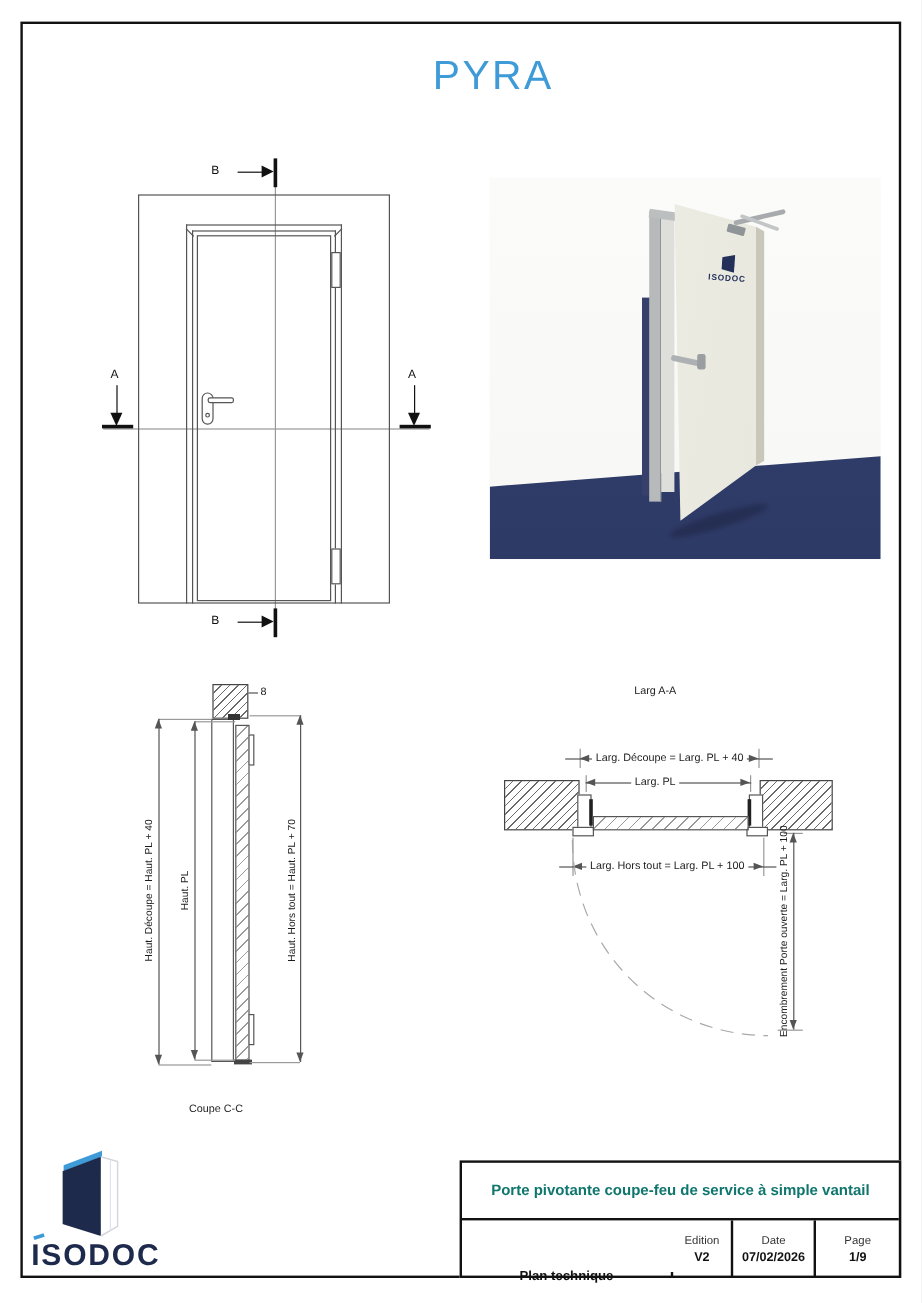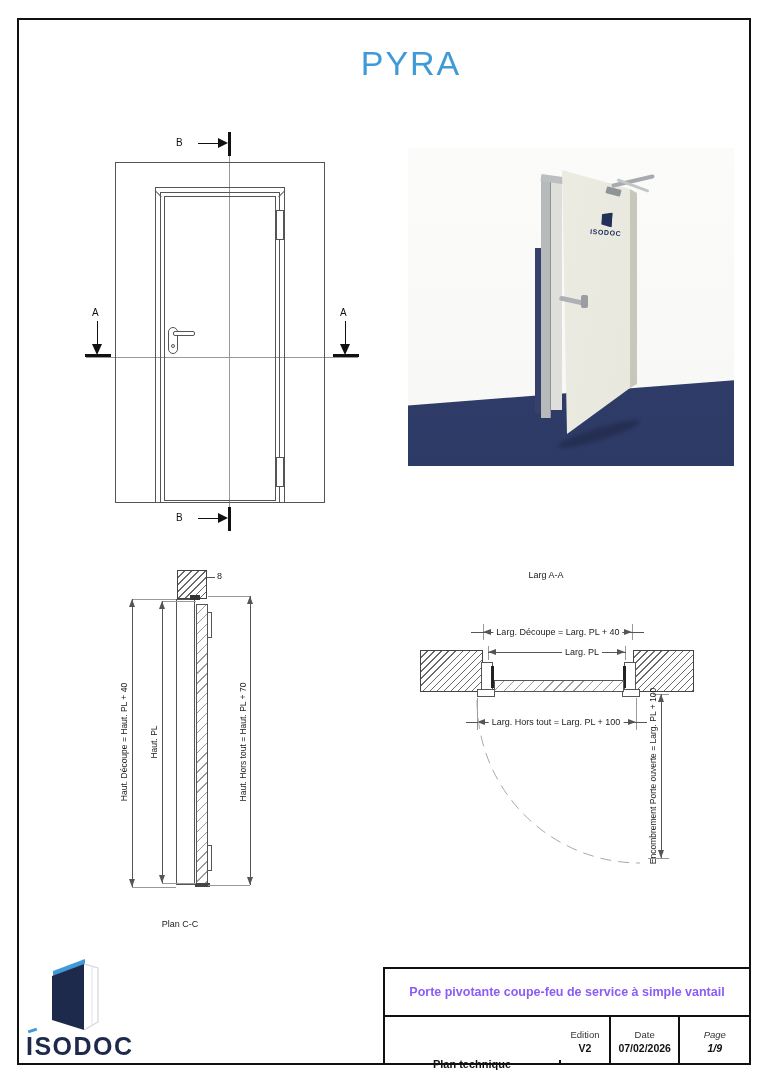--- a/index.html
+++ b/index.html
@@ -22,21 +22,21 @@
   
   #main-title{position:absolute;left:0;top:44px;width:100%;text-align:center;
     font-size:34px;letter-spacing:2px;font-weight:400;padding-left:27px;}
   
   #render{position:absolute;left:408px;top:148px;width:326px;height:318px;overflow:hidden;
     background:linear-gradient(180deg,#fbfbfa 0%,#f7f7f5 100%);}
   
   #tblock{position:absolute;left:383px;top:967px;width:368px;height:98px;border:2px solid #111;
     box-sizing:border-box;background:#fff;}
   #tblock .row1{height:46px;border-bottom:2px solid #111;display:flex;align-items:center;
-    justify-content:center;font-size:12.5px;font-weight:700;color:#8b5cf6;}
+    justify-content:center;font-size:12.5px;font-weight:700;color:#0f766e;}
   #tblock .row2{display:flex;height:48px;}
   #tblock .cell{border-right:2px solid #111;display:flex;flex-direction:column;
     align-items:center;justify-content:center;box-sizing:border-box;}
   #tblock .cell:last-child{border-right:none;}
   #tblock .cl{font-size:9.5px;color:#333;}
   #tblock .cv{font-size:10.5px;font-weight:700;color:#111;margin-top:2px;}
   
   #logo-text{position:absolute;left:26px;top:1032px;font-size:25px;font-weight:800;
     color:#1e2a4c;letter-spacing:1.5px;}
 </style>
@@ -164,21 +164,21 @@
     <div class="ln" style="left:162px;top:601px;width:1px;height:282px;"></div>
     <div class="tri" style="left:159px;top:601px;border-bottom:8px solid #555;border-left:3.5px solid transparent;border-right:3.5px solid transparent;"></div>
     <div class="tri" style="left:159px;top:875px;border-top:8px solid #555;border-left:3.5px solid transparent;border-right:3.5px solid transparent;"></div>
     <div class="lbl vdim" style="left:154px;top:742px;">Haut. PL</div>
 
     <div class="ln" style="left:250px;top:596px;width:1px;height:289px;"></div>
     <div class="tri" style="left:247px;top:596px;border-bottom:8px solid #555;border-left:3.5px solid transparent;border-right:3.5px solid transparent;"></div>
     <div class="tri" style="left:247px;top:877px;border-top:8px solid #555;border-left:3.5px solid transparent;border-right:3.5px solid transparent;"></div>
     <div class="lbl vdim" style="left:243px;top:742px;">Haut. Hors tout = Haut. PL + 70</div>
 
-    <div class="caption" style="left:150px;top:919px;width:60px;text-align:center;">Plan C-C</div>
+    <div class="caption" style="left:150px;top:919px;width:60px;text-align:center;">Coupe C-C</div>
   </div>
 
   <div class="abs" style="left:0;top:0;">
     <div class="caption" style="left:515px;top:570px;width:62px;text-align:center;">Larg A-A</div>
 
     <div class="hatch" style="left:420px;top:650px;width:63px;height:42px;"></div>
     <div class="hatch" style="left:633px;top:650px;width:61px;height:42px;"></div>
 
     <div class="box" style="left:481px;top:662px;width:12px;height:34px;"></div>
     <div class="box" style="left:477px;top:689px;width:18px;height:8px;"></div>
@@ -194,21 +194,21 @@
     <div class="ln" style="left:471px;top:632px;width:173px;height:1px;"></div>
     <div class="tri" style="left:483px;top:629px;border-right:8px solid #555;border-top:3.5px solid transparent;border-bottom:3.5px solid transparent;"></div>
     <div class="tri" style="left:624px;top:629px;border-left:8px solid #555;border-top:3.5px solid transparent;border-bottom:3.5px solid transparent;"></div>
     <div class="lbl dimlbl" style="left:558px;top:632px;">Larg. Découpe = Larg. PL + 40</div>
 
     <div class="lngray" style="left:488px;top:646px;width:1px;height:14px;"></div>
     <div class="lngray" style="left:625px;top:646px;width:1px;height:14px;"></div>
     <div class="ln" style="left:488px;top:652px;width:138px;height:1px;"></div>
     <div class="tri" style="left:488px;top:649px;border-right:8px solid #555;border-top:3.5px solid transparent;border-bottom:3.5px solid transparent;"></div>
     <div class="tri" style="left:617px;top:649px;border-left:8px solid #555;border-top:3.5px solid transparent;border-bottom:3.5px solid transparent;"></div>
-    <div class="lbl dimlbl" style="left:582px;top:652px;">Larg. PL</div>
+    <div class="lbl dimlbl" style="left:546px;top:652px;">Larg. PL</div>
 
     <div class="lngray" style="left:477px;top:698px;width:1px;height:32px;"></div>
     <div class="lngray" style="left:636px;top:698px;width:1px;height:32px;"></div>
     <div class="ln" style="left:466px;top:722px;width:181px;height:1px;"></div>
     <div class="tri" style="left:477px;top:719px;border-right:8px solid #555;border-top:3.5px solid transparent;border-bottom:3.5px solid transparent;"></div>
     <div class="tri" style="left:628px;top:719px;border-left:8px solid #555;border-top:3.5px solid transparent;border-bottom:3.5px solid transparent;"></div>
     <div class="lbl dimlbl" style="left:556px;top:722px;">Larg. Hors tout = Larg. PL + 100</div>
 
     <svg class="abs" style="left:468px;top:690px;" width="185" height="180" viewBox="0 0 185 180">
       <path d="M 9,10 A 163,163 0 0 0 172,173" fill="none" stroke="#a9a9a9" stroke-width="1" stroke-dasharray="11 7"></path>
@@ -240,20 +240,20 @@
         <div class="cv" style="font-size:11px;">Plan technique</div>
       </div>
       <div class="cell" style="width:55px;">
         <div class="cl">Edition</div>
         <div class="cv">V2</div>
       </div>
       <div class="cell" style="width:77px;">
         <div class="cl">Date</div>
         <div class="cv">07/02/2026</div>
       </div>
-      <div class="cell" style="width:76px;font-style:italic;">
+      <div class="cell" style="width:76px;">
         <div class="cl">Page</div>
         <div class="cv">1/9</div>
       </div>
     </div>
   </div>
 
 </div>
 
 </body></html>

